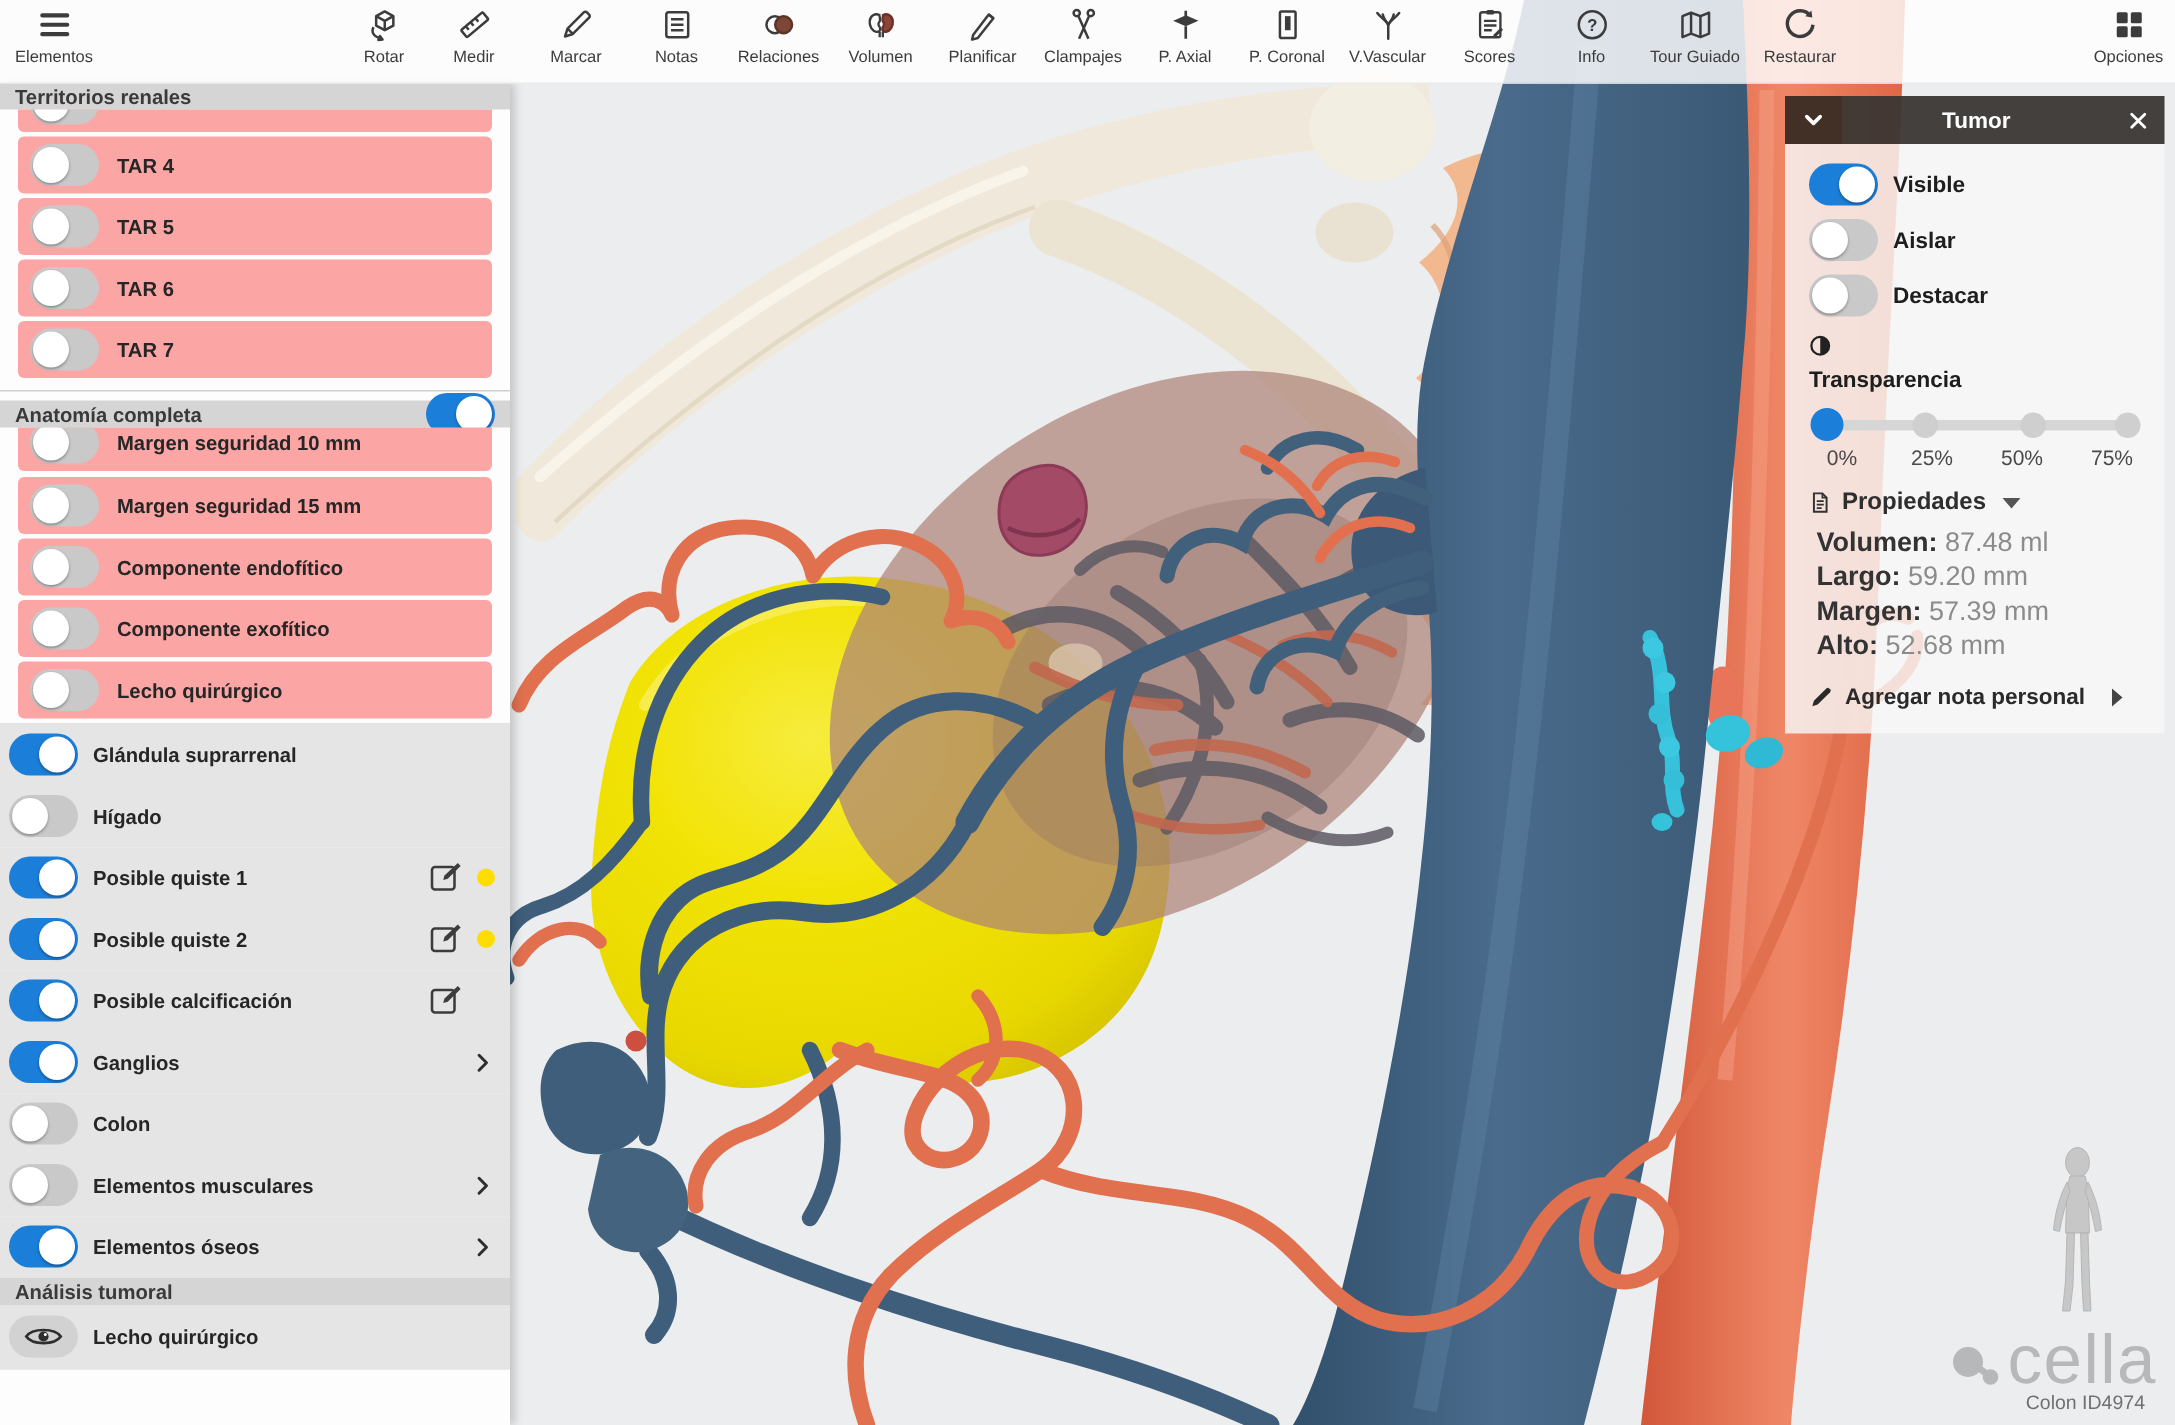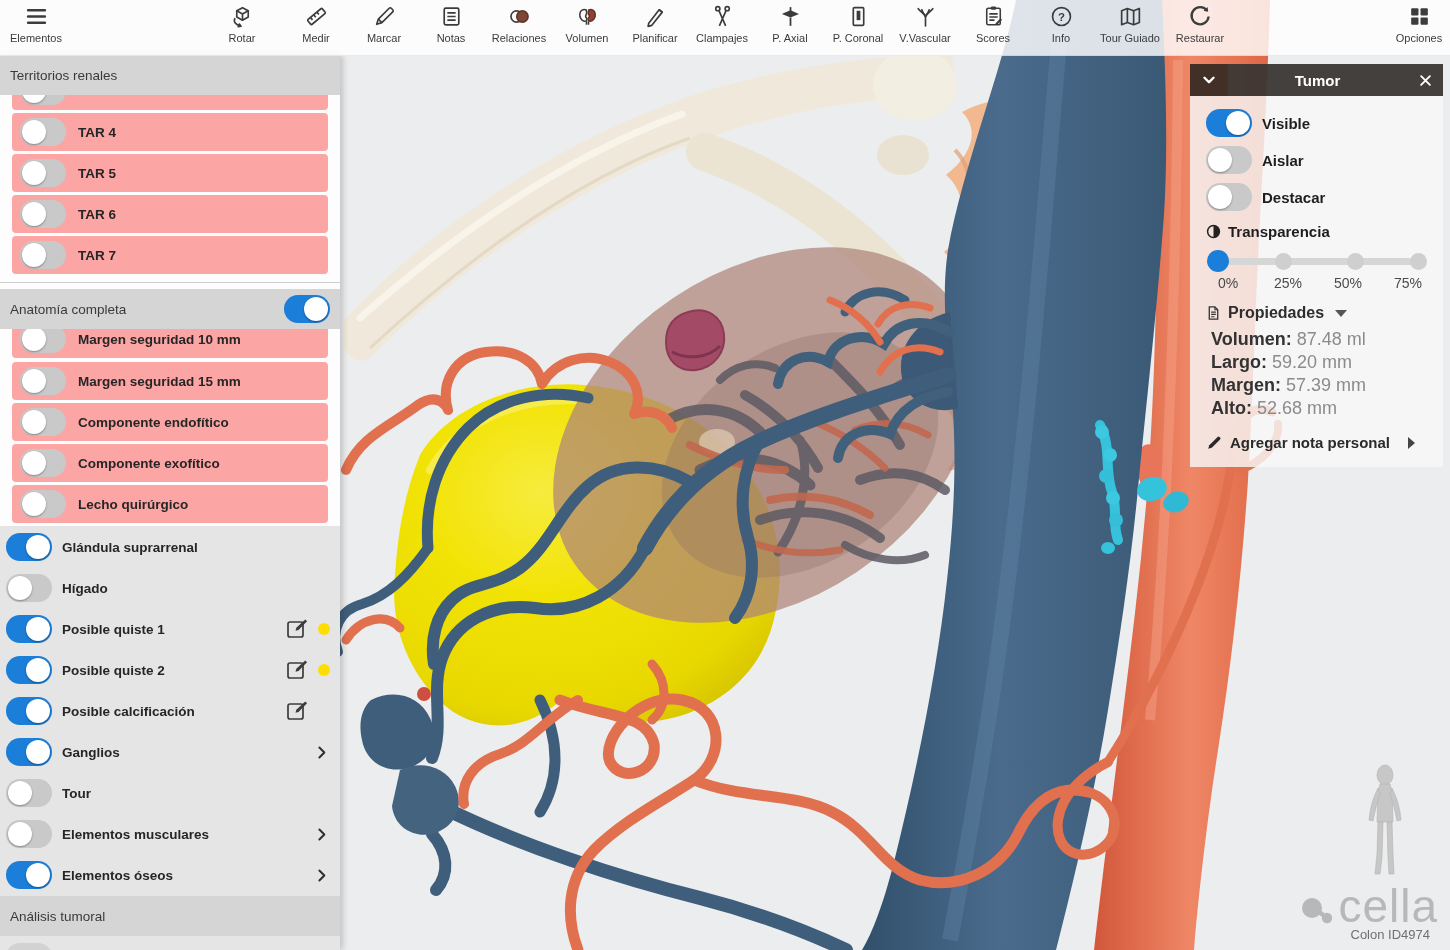--- a/index.html
+++ b/index.html
@@ -11,22 +11,22 @@
   
   #toolbar{position:absolute;top:0;left:0;width:1450px;height:55px;
            background:rgba(255,255,255,.82);border-bottom:1px solid rgba(0,0,0,.07);z-index:30;}
   .titem{position:absolute;top:4px;width:68px;text-align:center;color:#3b3b3b;cursor:pointer;}
   .ticon{display:block;height:27px;}
   .ticon svg{width:25px;height:25px;margin:0 auto;}
   .tlabel{display:block;font-size:11px;margin-top:1px;white-space:nowrap;}
   
   #sidebar{position:absolute;top:55px;left:0;width:340px;height:895px;background:#fdfdfd;
            z-index:20;box-shadow:3px 0 6px rgba(0,0,0,.18);overflow:hidden;}
-  .shead{height:40px;background:#d5d5d5;display:flex;align-items:center;padding:0 10px;
-         font-size:13.5px;font-weight:normal;color:#3a3a3a;}
+  .shead{height:18px;background:#d5d5d5;display:flex;align-items:center;padding:0 10px;
+         font-size:13.5px;font-weight:bold;color:#3a3a3a;}
   .brow{margin:3px 12px 0 12px;background:#fca5a5;border-radius:4px;height:38px;
         display:flex;align-items:center;padding:0 8px;}
   .clipbox{overflow:hidden;margin:0 12px;}
   .clipbox .brow{margin:0;}
   .lbl{font-size:13.5px;font-weight:bold;color:#262626;margin-left:12px;white-space:nowrap;}
   .wrow{height:40px;display:flex;align-items:center;border-bottom:1px solid #e4e4e4;
         background:#e5e5e5;padding:0 10px 0 6px;}
   .tgl{width:46px;height:28px;border-radius:14px;background:#c9c9c9;position:relative;flex:0 0 auto;cursor:pointer;}
   .tgl.on{background:#1b7ed8;}
   .tgl .knob{position:absolute;top:2px;left:2px;width:24px;height:24px;border-radius:50%;
@@ -45,22 +45,22 @@
   
   #panel{position:absolute;left:1190px;top:64px;width:253px;z-index:25;}
   .phead{height:32px;background:rgba(56,53,51,.94);display:flex;align-items:stretch;}
   .pchev{width:38px;background:rgba(66,46,38,.95);display:flex;align-items:center;justify-content:center;cursor:pointer;}
   .ptitle{flex:1;display:flex;align-items:center;justify-content:center;color:#fff;
           font-weight:bold;font-size:15px;}
   .pclose{width:36px;display:flex;align-items:center;justify-content:center;cursor:pointer;}
   .pbody{background:rgba(248,248,248,.82);padding:13px 13px 16px 16px;}
   .prow{display:flex;align-items:center;margin-bottom:9px;}
   .plbl{font-size:15px;font-weight:bold;color:#1e1e1e;margin-left:10px;}
-  .transp-head{display:flex;align-items:center;gap:7px;font-size:15px;font-weight:bold;
-               color:#1e1e1e;margin:12px 0 10px;}
+  .transp-head{display:flex;align-items:flex-start;gap:7px;font-size:15px;font-weight:bold;
+               color:#1e1e1e;margin:12px 0 10px;flex-direction:column;}
   .slider{position:relative;height:22px;margin:0 1px;}
   .track{position:absolute;left:9px;right:9px;top:8px;height:7px;background:#d6d6d6;border-radius:4px;}
   .sdot{position:absolute;width:17px;height:17px;border-radius:50%;background:#cfcfcf;top:3px;}
   .sknob{position:absolute;width:22px;height:22px;border-radius:50%;background:#1b7ed8;top:0;cursor:pointer;}
   .ticks{display:flex;justify-content:space-between;font-size:14px;color:#4a4a4a;padding:3px 0 0;}
   .ticks span{width:44px;text-align:center;}
   .props-head{display:flex;align-items:center;gap:7px;font-size:16px;font-weight:bold;
               color:#2e2e2e;margin:13px 0 7px;cursor:pointer;}
   .cdown{width:0;height:0;border-left:6px solid transparent;border-right:6px solid transparent;
          border-top:7px solid #555;margin-left:4px;}
@@ -230,21 +230,21 @@
 
 <div id="toolbar">
   <div class="titem" style="left:6px;width:60px">
     <span class="ticon">
         <svg viewBox="0 0 24 24" fill="none" stroke="#3c3c3c" stroke-width="2.6" stroke-linecap="round">
           <path d="M4 6h16M4 12h16M4 18h16"></path>
         </svg>
       </span>
     <span class="tlabel">Elementos</span>
   </div>
-  <div class="titem" style="left:208px">
+  <div class="titem" style="left:222px">
     <span class="ticon">
         <svg viewBox="0 0 24 24" fill="none" stroke="#3c3c3c" stroke-width="1.6" stroke-linejoin="round">
           <path d="M12 3.5l5.5 3v6L12 15.5l-5.5-3v-6z"></path>
           <path d="M6.5 6.5l5.5 3 5.5-3M12 9.5v6"></path>
           <path d="M4.8 13.5c-1.8 3.6.6 6.6 5.2 7.1"></path>
           <path d="M10.6 21.4l-2.7.3 1-2.4z" fill="#3c3c3c"></path>
         </svg>
       </span>
     <span class="tlabel">Rotar</span>
   </div>
@@ -541,21 +541,21 @@
     <span class="chev">
         <svg viewBox="0 0 24 24" fill="none" stroke="#2e2e2e" stroke-width="2.8" stroke-linecap="round" stroke-linejoin="round">
           <path d="M9 5l7 7-7 7"></path>
         </svg>
       </span>
   </div>
   <div class="wrow">
     <span class="tgl">
         <span class="knob"></span>
       </span>
-    <span class="lbl" style="margin-left:10px">Tour</span>
+    <span class="lbl" style="margin-left:10px">Colon</span>
   </div>
   <div class="wrow">
     <span class="tgl">
         <span class="knob"></span>
       </span>
     <span class="lbl" style="margin-left:10px">Elementos musculares</span>
     <span class="spacer"></span>
     <span class="chev">
         <svg viewBox="0 0 24 24" fill="none" stroke="#2e2e2e" stroke-width="2.8" stroke-linecap="round" stroke-linejoin="round">
           <path d="M9 5l7 7-7 7"></path>

